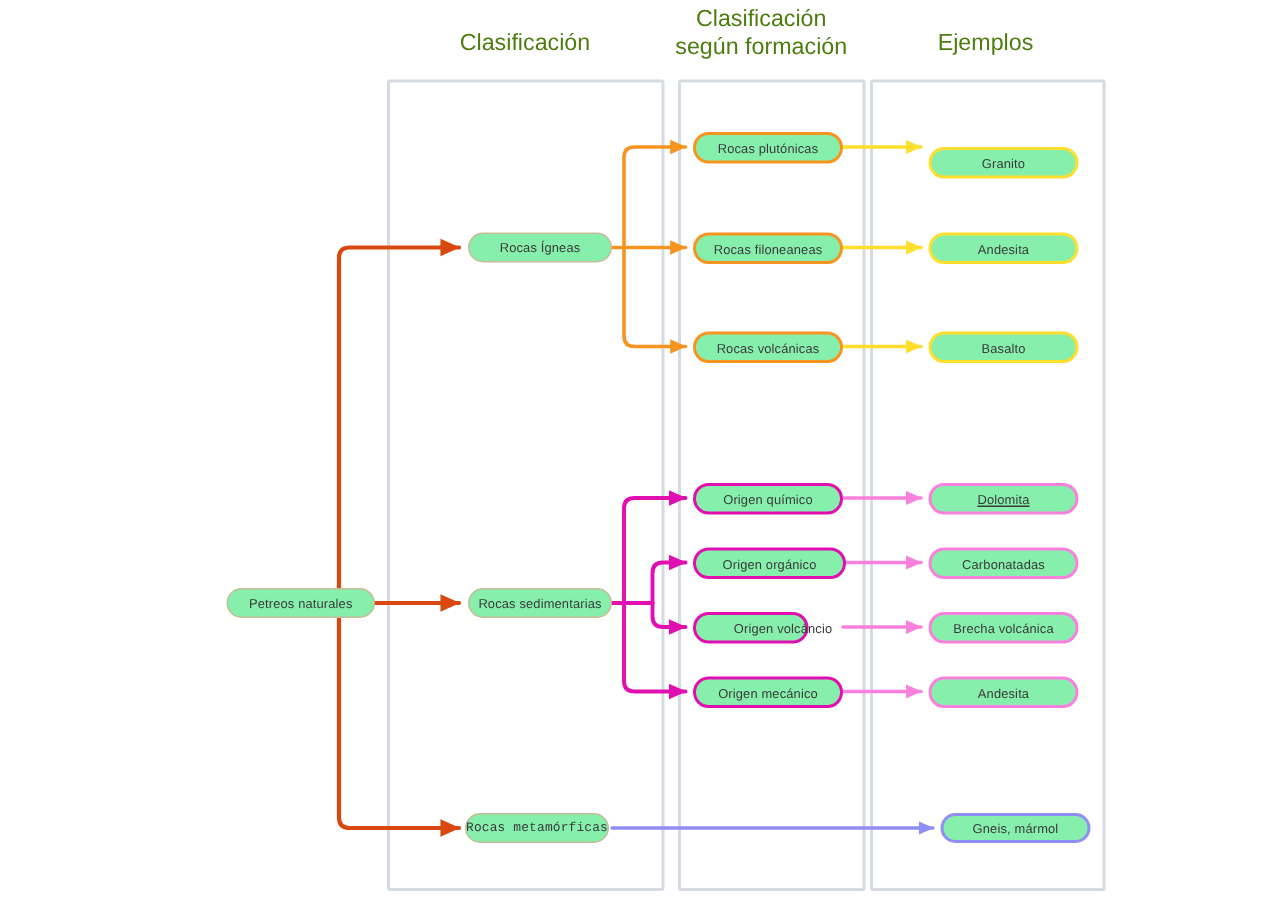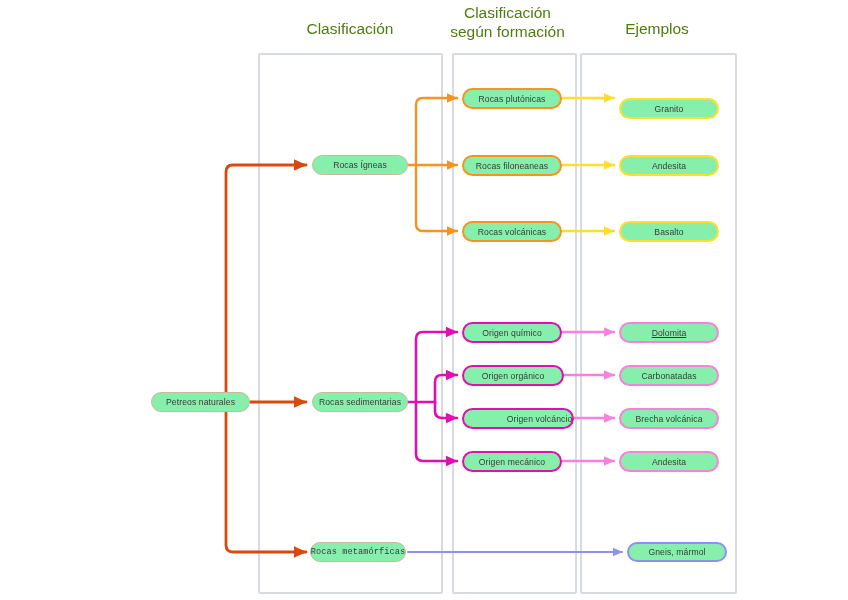--- a/index.html
+++ b/index.html
@@ -142,21 +142,21 @@
   <div class="node cat" style="left:312px; top:155px; width:96px; height:20px;">Rocas Ígneas</div>
   <div class="node cat" style="left:312px; top:392px; width:96px; height:20px;">Rocas sedimentarias</div>
   <div class="node cat" style="left:310px; top:542px; width:96px; height:20px;font-family:Liberation Mono, monospace;">Rocas metamórficas</div>
 
   <div class="node orange" style="left:462px; top:88px; width:100px; height:21px;">Rocas plutónicas</div>
   <div class="node orange" style="left:462px; top:155px; width:100px; height:21px;">Rocas filoneaneas</div>
   <div class="node orange" style="left:462px; top:221px; width:100px; height:21px;">Rocas volcánicas</div>
 
   <div class="node magenta" style="left:462px; top:322px; width:100px; height:21px;">Origen químico</div>
   <div class="node magenta" style="left:462px; top:365px; width:102px; height:21px;">Origen orgánico</div>
-  <div class="node magenta" style="left:462px; top:408px; width:112px; height:21px;padding-left:43px;">Origen volcáncio</div>
+  <div class="node magenta" style="left:462px; top:408px; width:77px; height:21px;padding-left:43px;">Origen volcáncio</div>
   <div class="node magenta" style="left:462px; top:451px; width:100px; height:21px;">Origen mecánico</div>
 
   <div class="node yellow" style="left:619px; top:88px; width:100px; height:21px;margin-top:10px;">Granito</div>
   <div class="node yellow" style="left:619px; top:155px; width:100px; height:21px;">Andesita</div>
   <div class="node yellow" style="left:619px; top:221px; width:100px; height:21px;">Basalto</div>
 
   <div class="node pink" style="left:619px; top:322px; width:100px; height:21px;text-decoration:underline;">Dolomita</div>
   <div class="node pink" style="left:619px; top:365px; width:100px; height:21px;">Carbonatadas</div>
   <div class="node pink" style="left:619px; top:408px; width:100px; height:21px;">Brecha volcánica</div>
   <div class="node pink" style="left:619px; top:451px; width:100px; height:21px;">Andesita</div>

